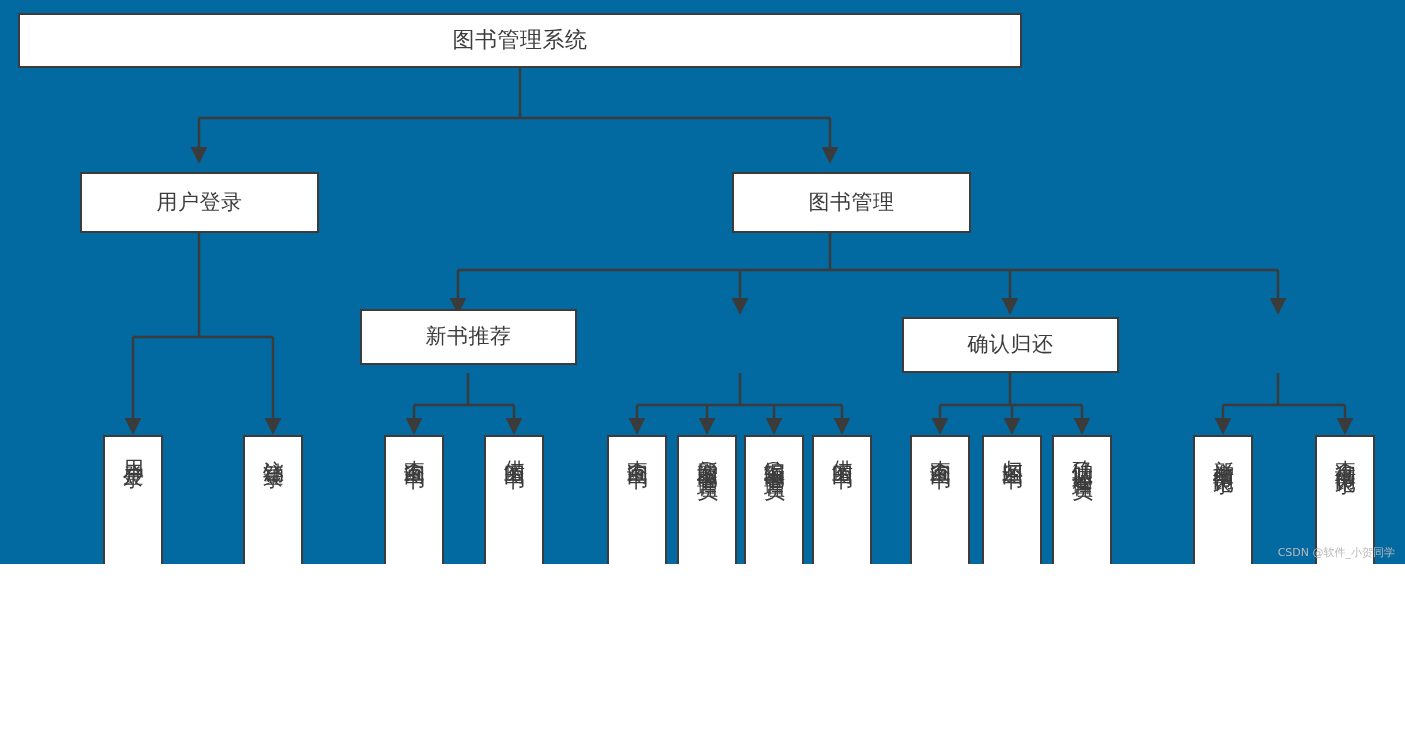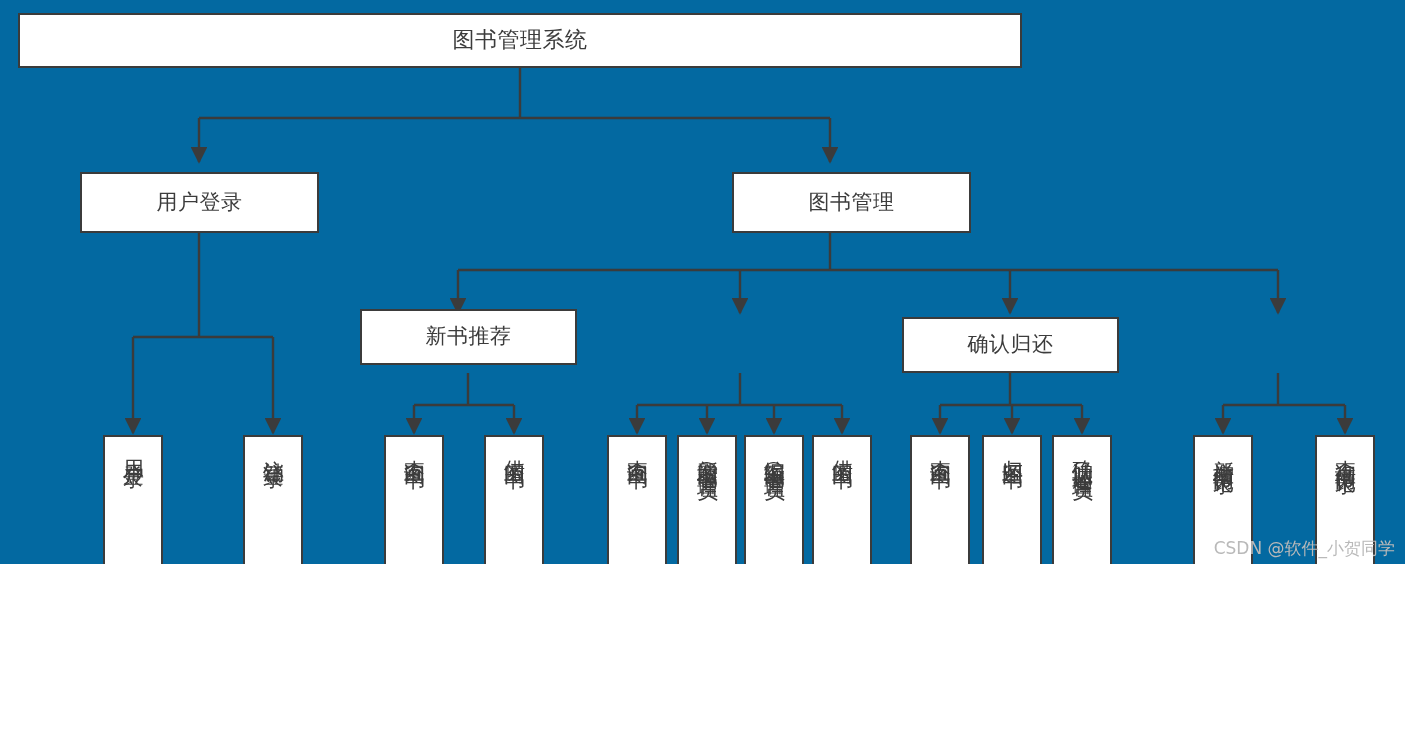--- a/index.html
+++ b/index.html
@@ -64,21 +64,21 @@
     font-size: 21px;
     line-height: 1.18;
     letter-spacing: 3px;
     white-space: nowrap;
     text-align: left;
   }
   .watermark {
     position: absolute;
     right: 10px;
     bottom: 4px;
-    font-size: 17px;
+    font-size: 11px;
     color: #b9b9b9;
     z-index: 5;
     white-space: nowrap;
     font-family: "DejaVu Sans", "Liberation Sans", sans-serif;
   }
 </style>
 </head>
 <body>
 
 <div id="diagram-root">

